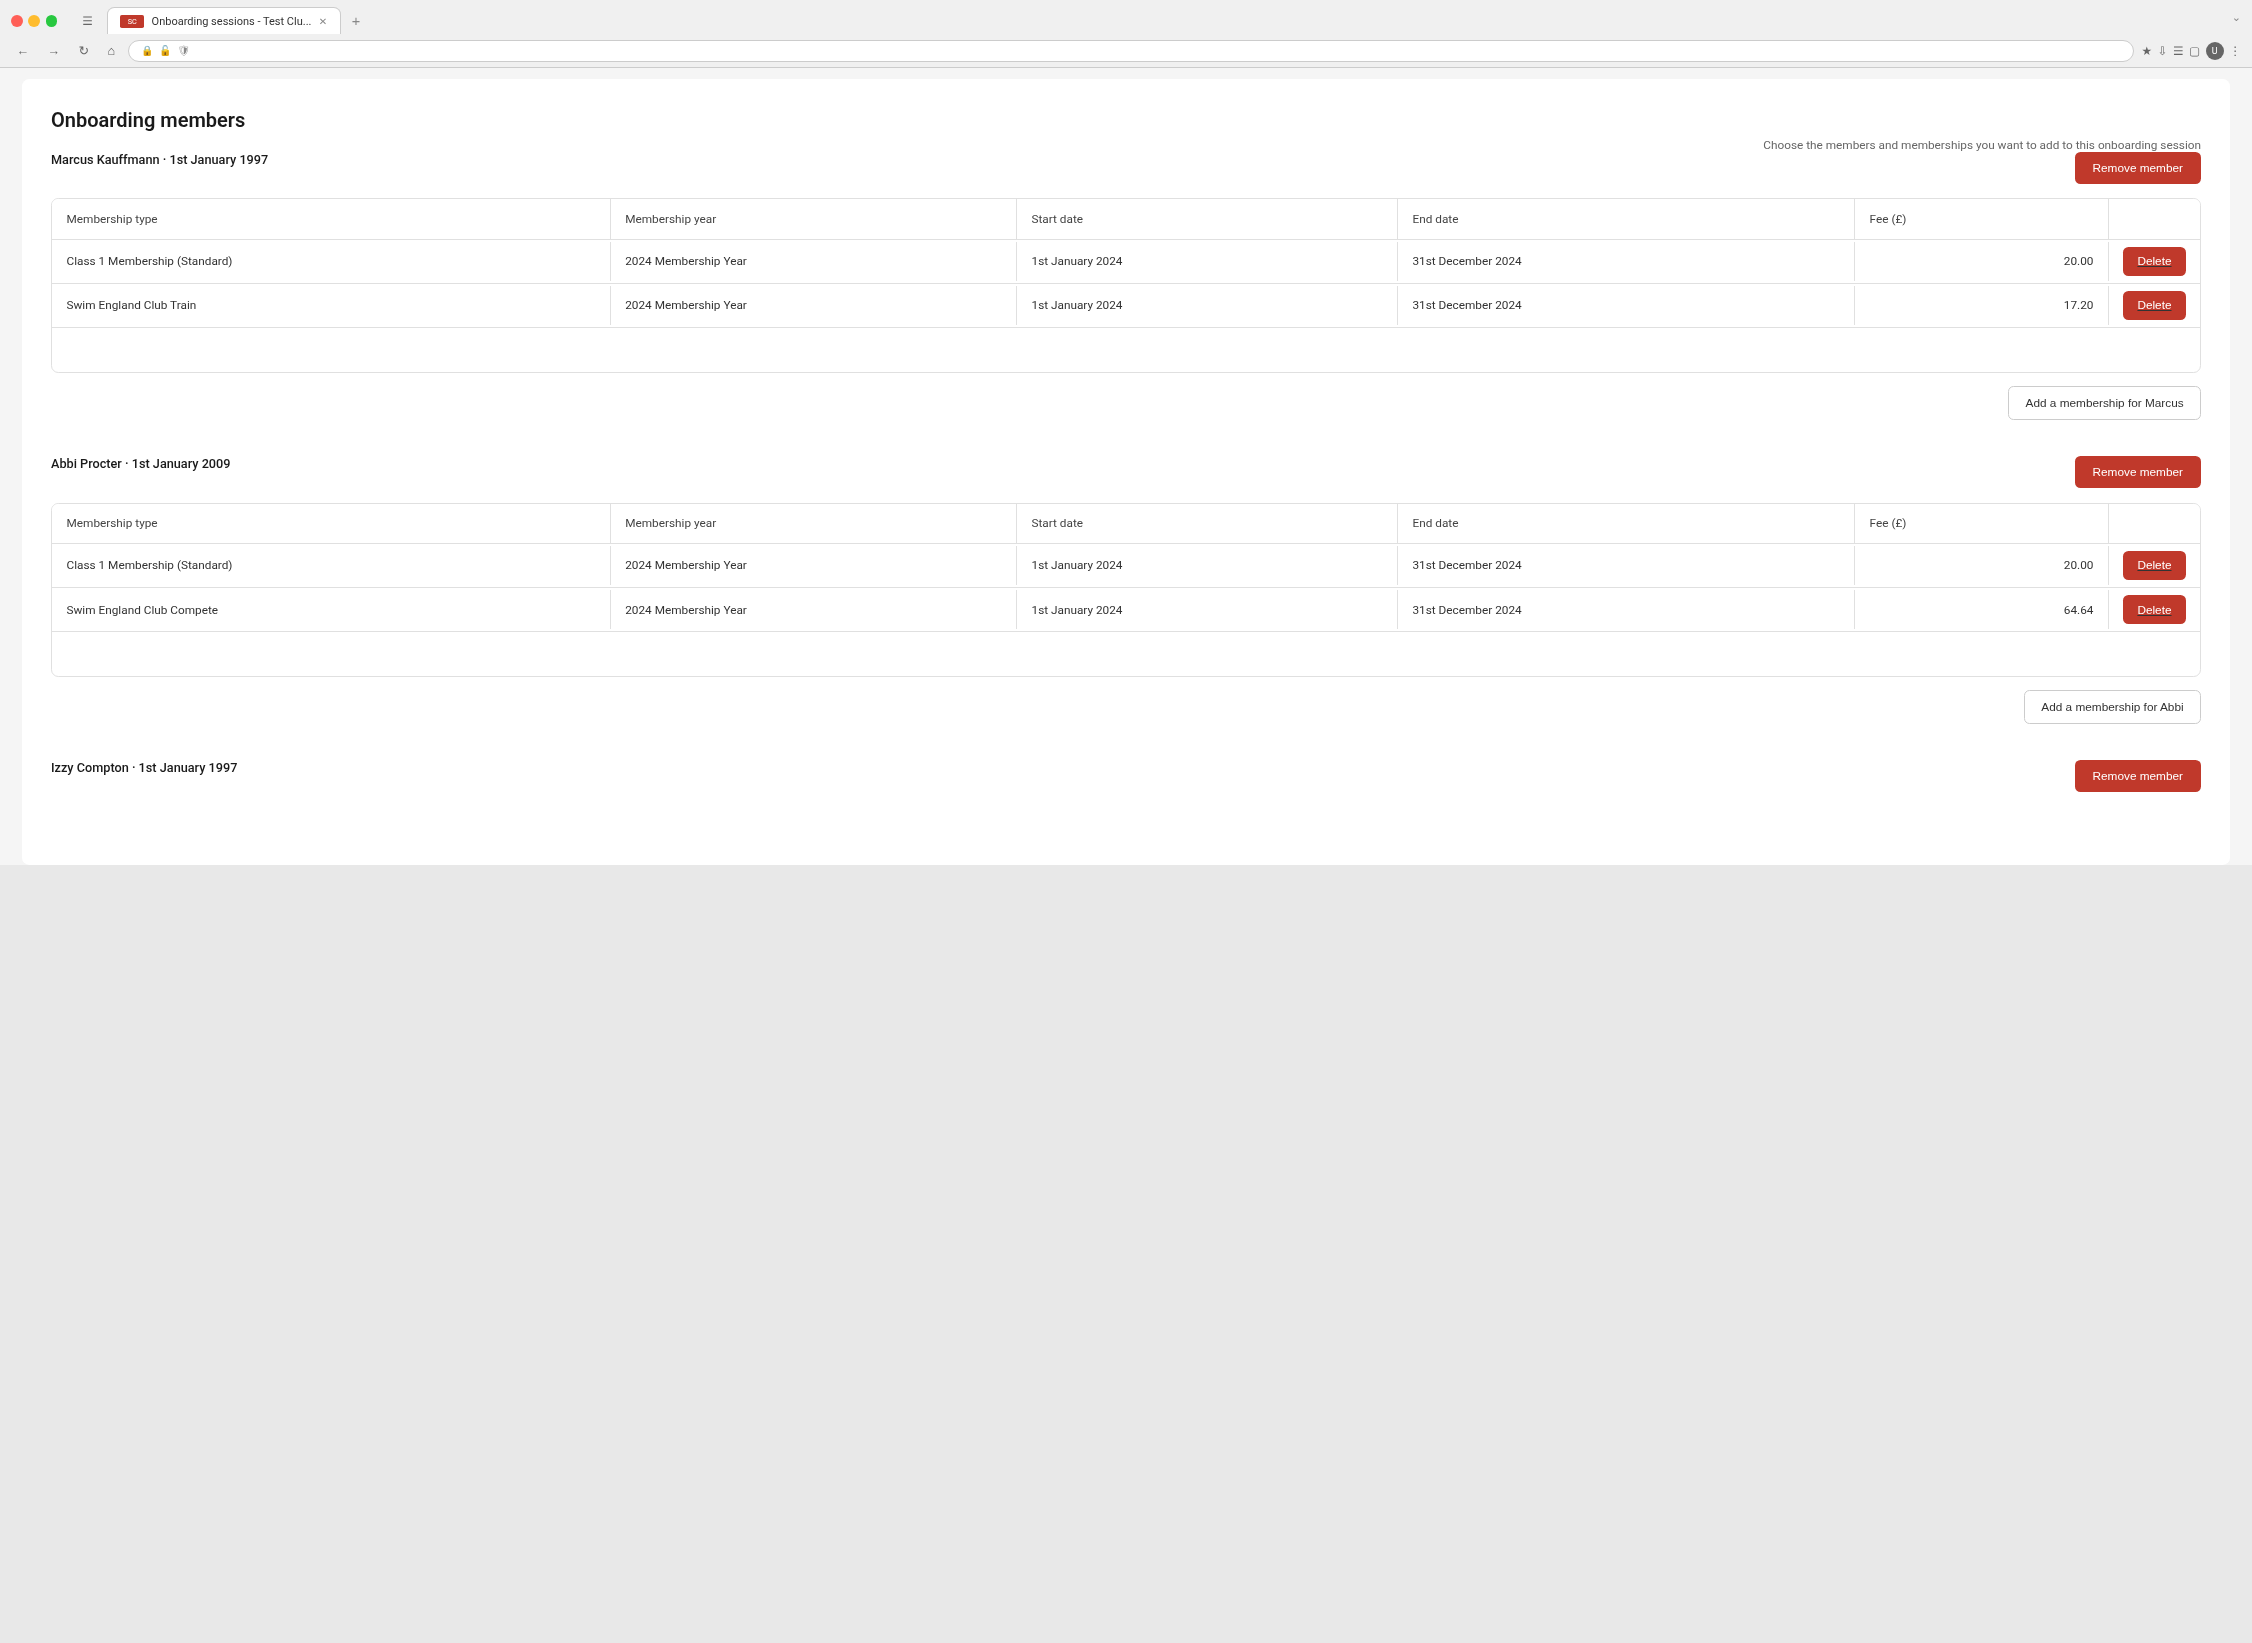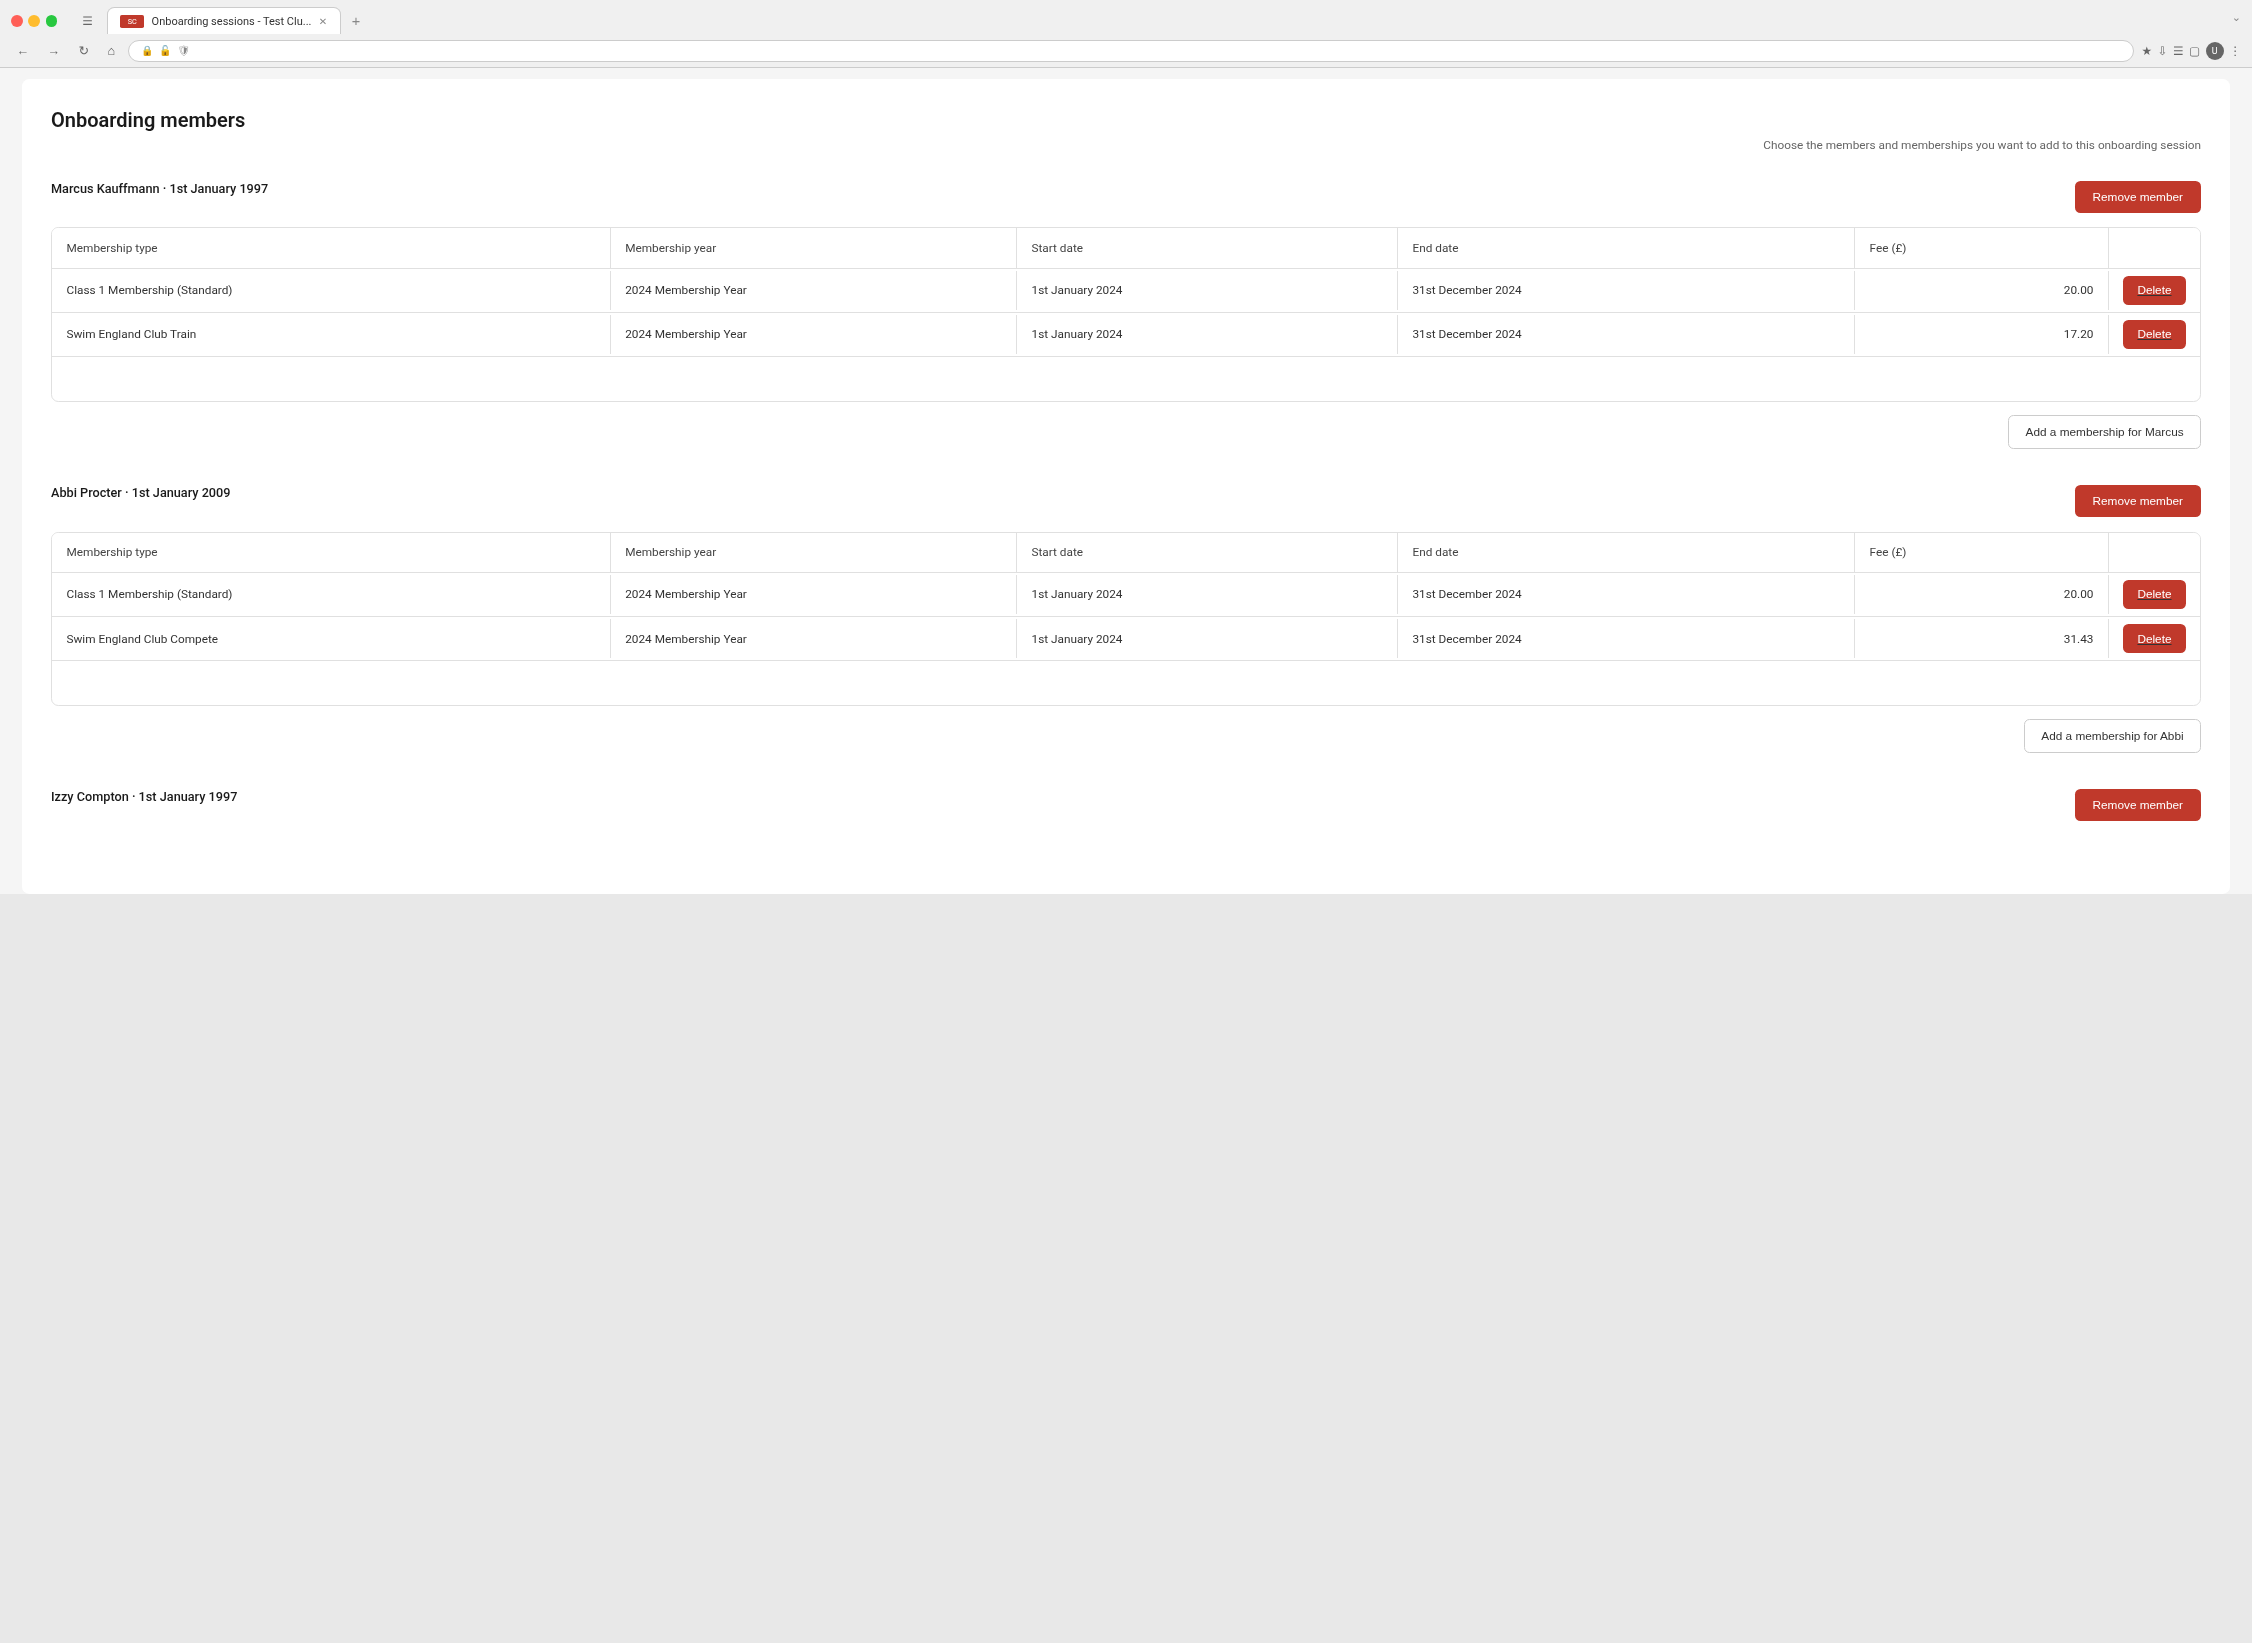--- a/index.html
+++ b/index.html
@@ -130,21 +130,20 @@
 
     
     .page-wrapper {
       background: #fff;
       margin: 0 22px 22px;
       border-radius: 7.3px;
       padding: 29px;
     }
 
     .page-header {
-      margin-bottom: 29px;
     }
 
     .page-title {
       font-size: 20px;
       font-weight: 600;
       color: #1a1a1a;
       margin-bottom: 5.5px;
     }
 
     .page-subtitle {
@@ -395,21 +394,21 @@
           <div class="table-cell table-cell-action">
             <button class="delete-btn">Delete</button>
           </div>
         </div>
 
         <div class="table-row">
           <div class="table-cell">Swim England Club Compete</div>
           <div class="table-cell">2024 Membership Year</div>
           <div class="table-cell">1st January 2024</div>
           <div class="table-cell">31st December 2024</div>
-          <div class="table-cell table-cell-fee">31.43</div>
+          <div class="table-cell table-cell-fee">64.64</div>
           <div class="table-cell table-cell-action">
             <button class="delete-btn">Delete</button>
           </div>
         </div>
 
         <div class="table-empty-row"></div>
       </div>
 
       <div class="clearfix">
         <button class="add-membership-btn">Add a membership for Abbi</button>

